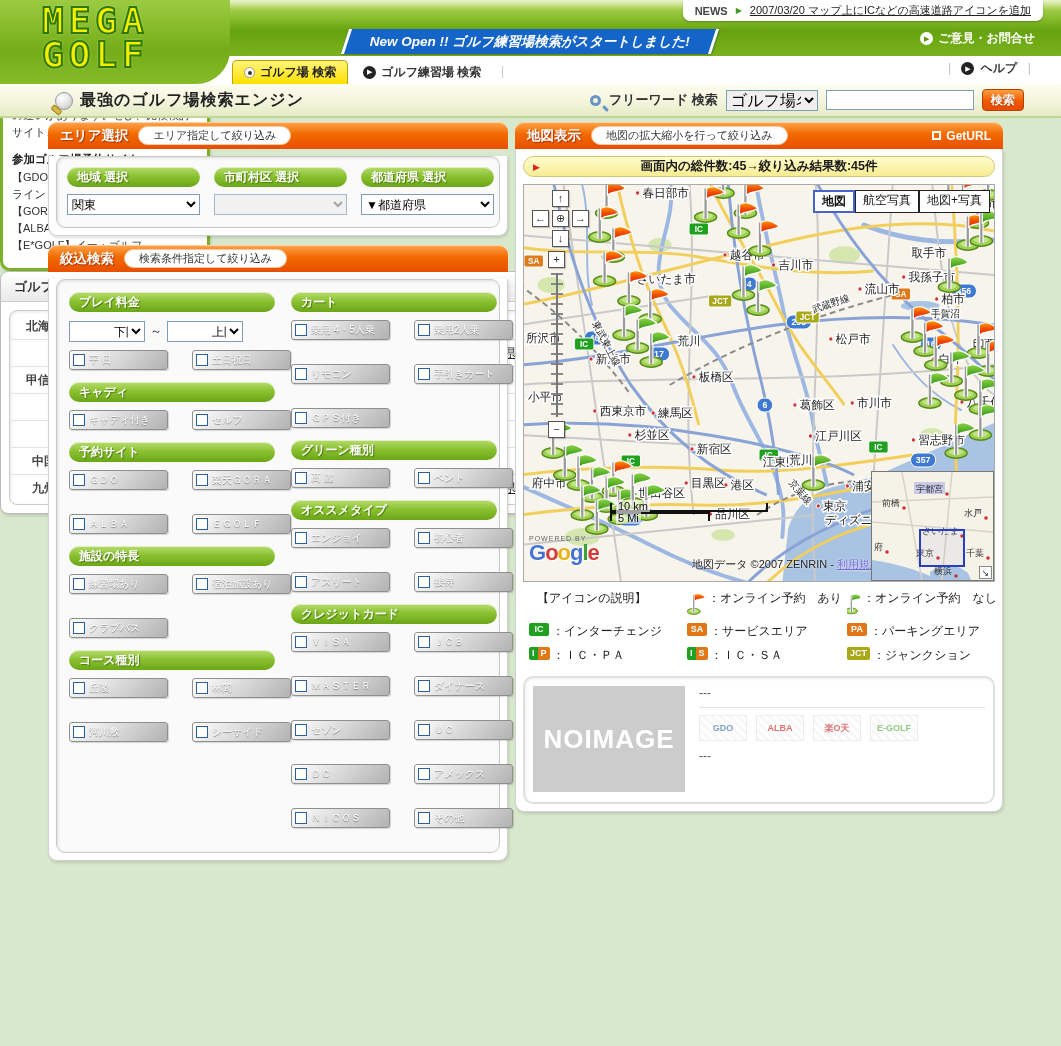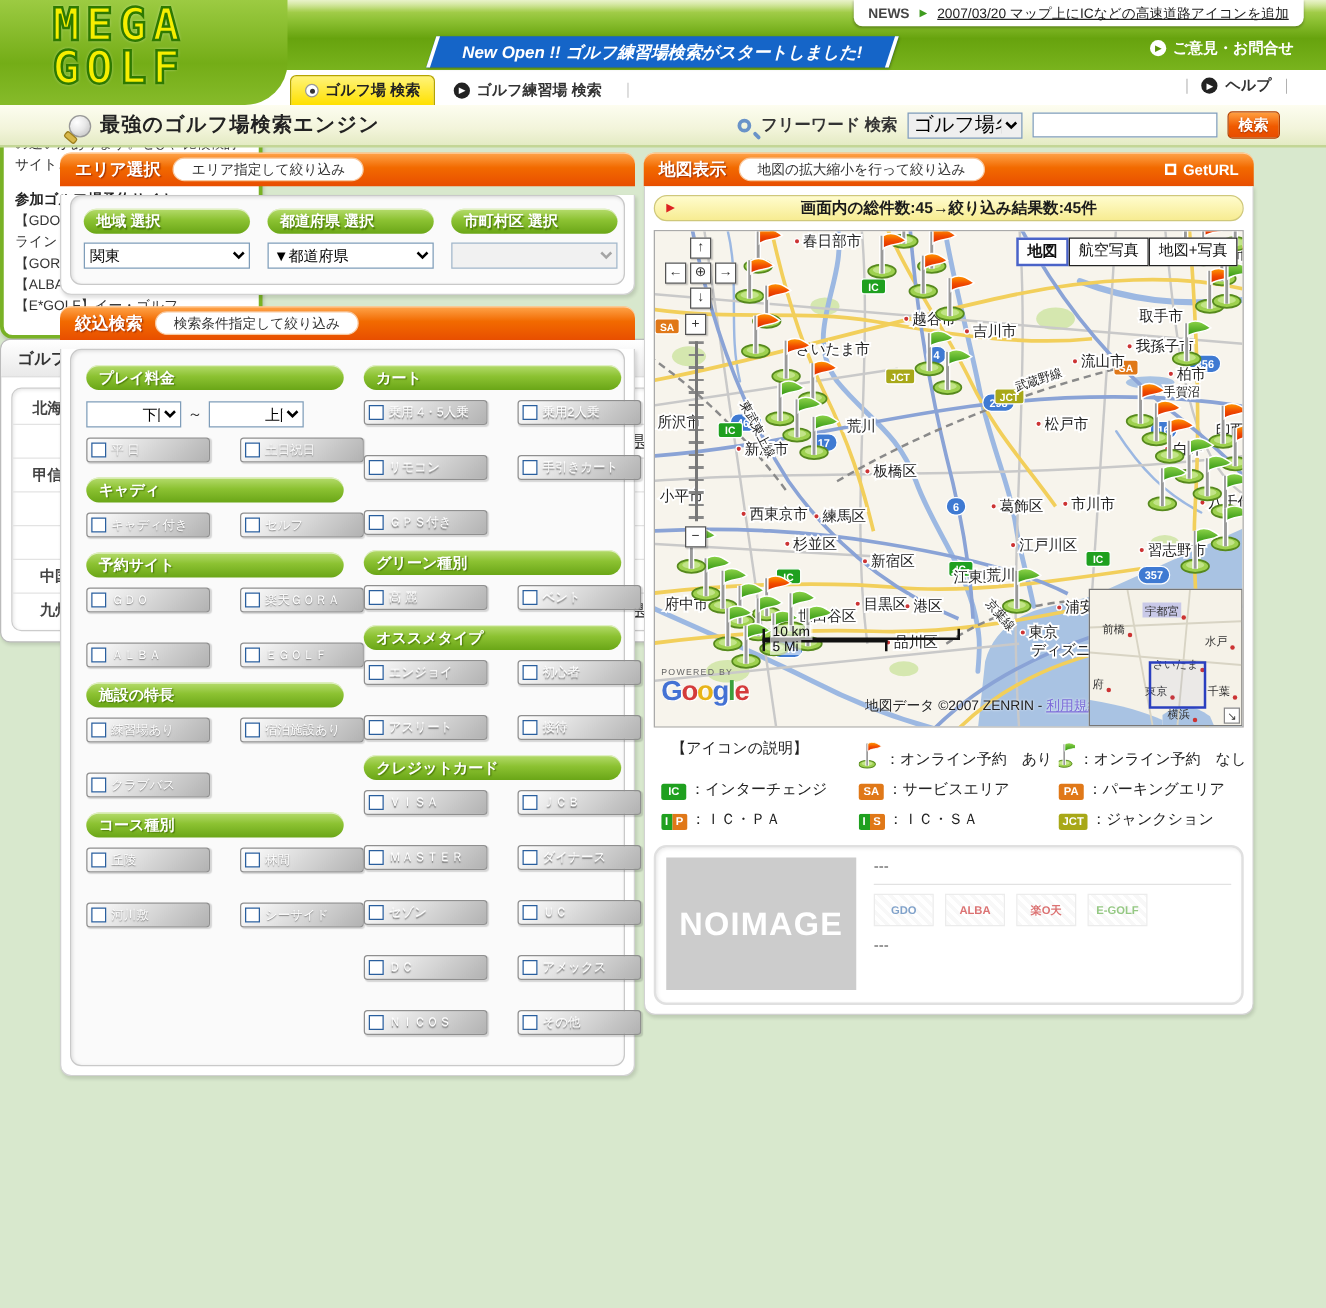--- a/index.html
+++ b/index.html
@@ -133,21 +133,21 @@
   .gglogo { position:absolute; left:5px; top:350px; z-index:8; line-height:1; }
   .gglogo .pb { font-size:7px; color:#666; letter-spacing:1px; }
   .gglogo .g { font-size:22px; font-weight:bold; letter-spacing:-1px; text-shadow:1px 1px 0 #fff; }
   .attrib { position:absolute; left:168px; top:372px; z-index:8; font-size:11px; color:#222; text-shadow:0 0 2px #fff; }
   .attrib a { color:#7a6ad8; text-decoration:underline; cursor:pointer; }
   .minimap { position:absolute; right:0; bottom:0; width:123px; height:110px; border:1px solid #777; background:#f5f2e8; z-index:10; }
   .mm-expand { position:absolute; right:1px; bottom:1px; width:13px; height:13px; background:#fff; border:1px solid #888;
     font-size:9px; line-height:12px; text-align:center; color:#333; cursor:pointer; }
 
   .legend { padding:8px 6px 6px; display:grid; grid-template-columns:158px 160px 150px; row-gap:7px; font-size:12px; color:#222; }
-  .leg-item { display:flex; align-items:flex-end; gap:3px; white-space:nowrap; }
+  .leg-item { display:flex; align-items:flex-start; gap:3px; white-space:nowrap; }
   .leg-title { font-size:12px; color:#222; padding-left:8px; }
   .badge { display:inline-flex; height:13px; border-radius:2px; color:#fff; font-weight:bold; font-size:9px;
     align-items:center; justify-content:center; padding:0 3px; min-width:20px; line-height:1; }
   .b-ic { background:#1fa01f; } .b-sa,.b-pa { background:#e07818; }
   .b-split { padding:0; overflow:hidden; } .b-split span { padding:0 3px; height:13px; display:flex; align-items:center; }
   .b-split .g { background:#1fa01f; } .b-split .o { background:#e07818; }
   .b-jct { background:#a8a818; }
 
   .detail-box { margin-top:6px; background:#fff; border:2px solid #e0e0e0; border-radius:10px; padding:8px; display:flex; gap:14px;
     box-shadow:inset 1px 1px 3px rgba(0,0,0,.08); height:128px; }
@@ -251,22 +251,22 @@
   </div>
 
   <div class="panel" id="area-panel">
     <div class="p-head">
       <span class="p-title">エリア選択</span>
       <span class="p-sub">エリア指定して絞り込み</span>
     </div>
     <div class="p-body">
       <div class="inner-box" id="area-groups">
           <div class="area-group"><div class="sec-pill">地域 選択</div><select class="ui"><option>関東</option></select></div>
+          <div class="area-group"><div class="sec-pill">市町村区 選択</div><select class="ui" disabled=""><option></option></select></div>
           <div class="area-group"><div class="sec-pill">都道府県 選択</div><select class="ui"><option>▼都道府県</option></select></div>
-          <div class="area-group"><div class="sec-pill">市町村区 選択</div><select class="ui" disabled=""><option></option></select></div>
         </div>
     </div>
   </div>
 
   <div class="panel" id="filter-panel">
     <div class="p-head">
       <span class="p-title">絞込検索</span>
       <span class="p-sub">検索条件指定して絞り込み</span>
     </div>
     <div class="p-body">

